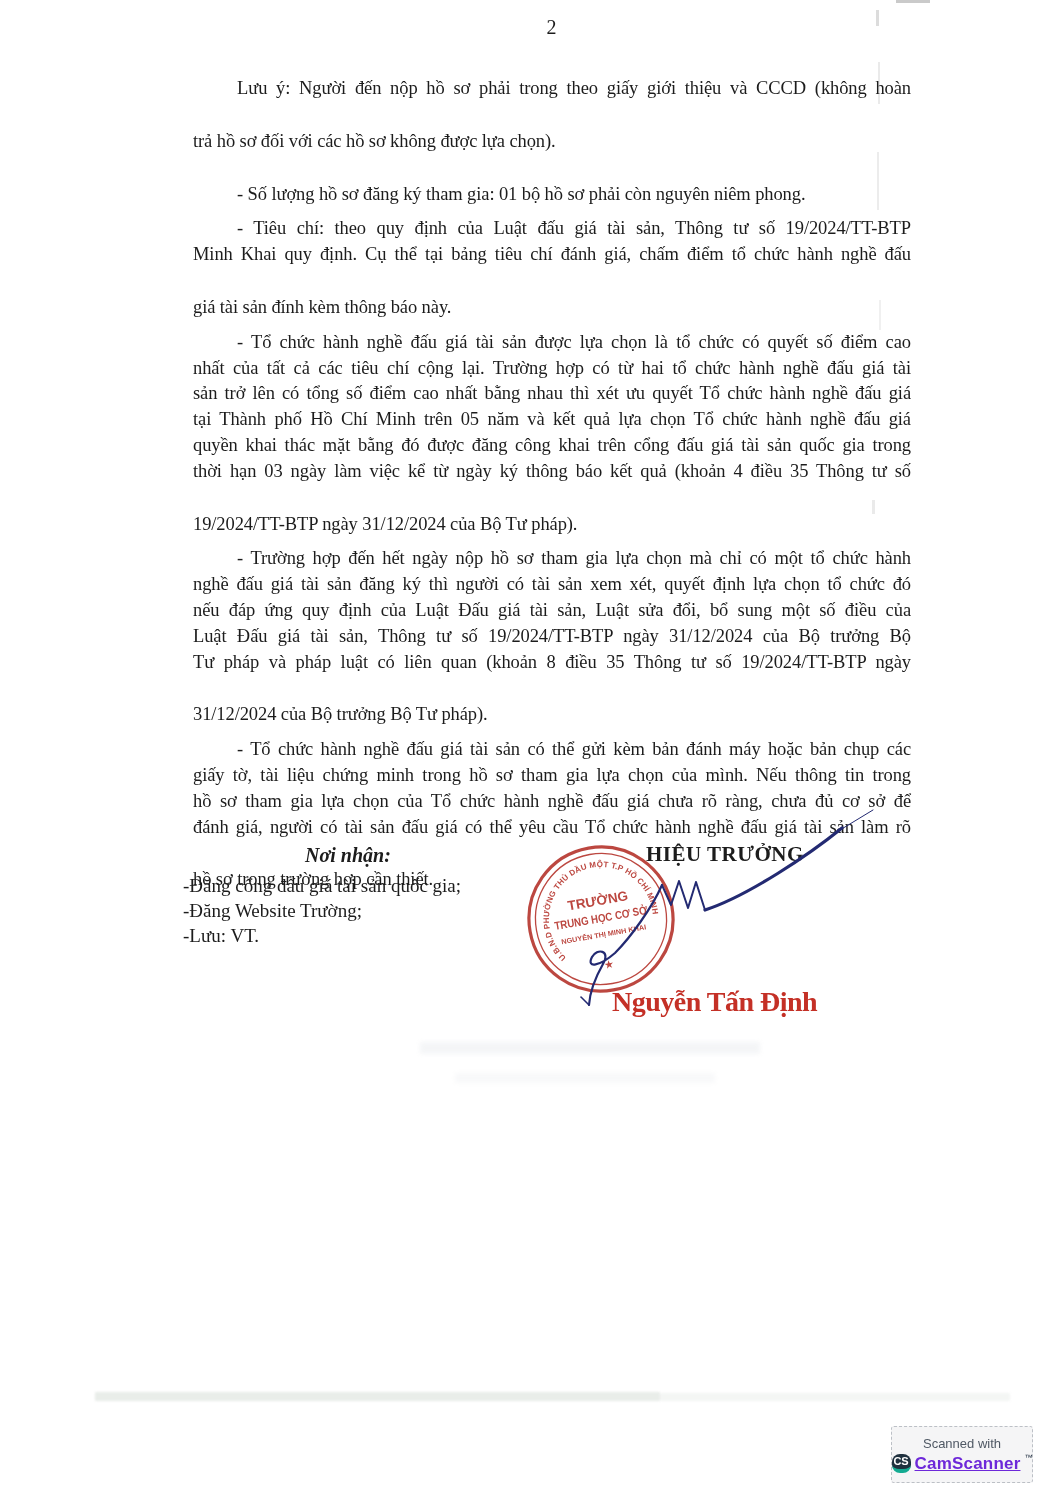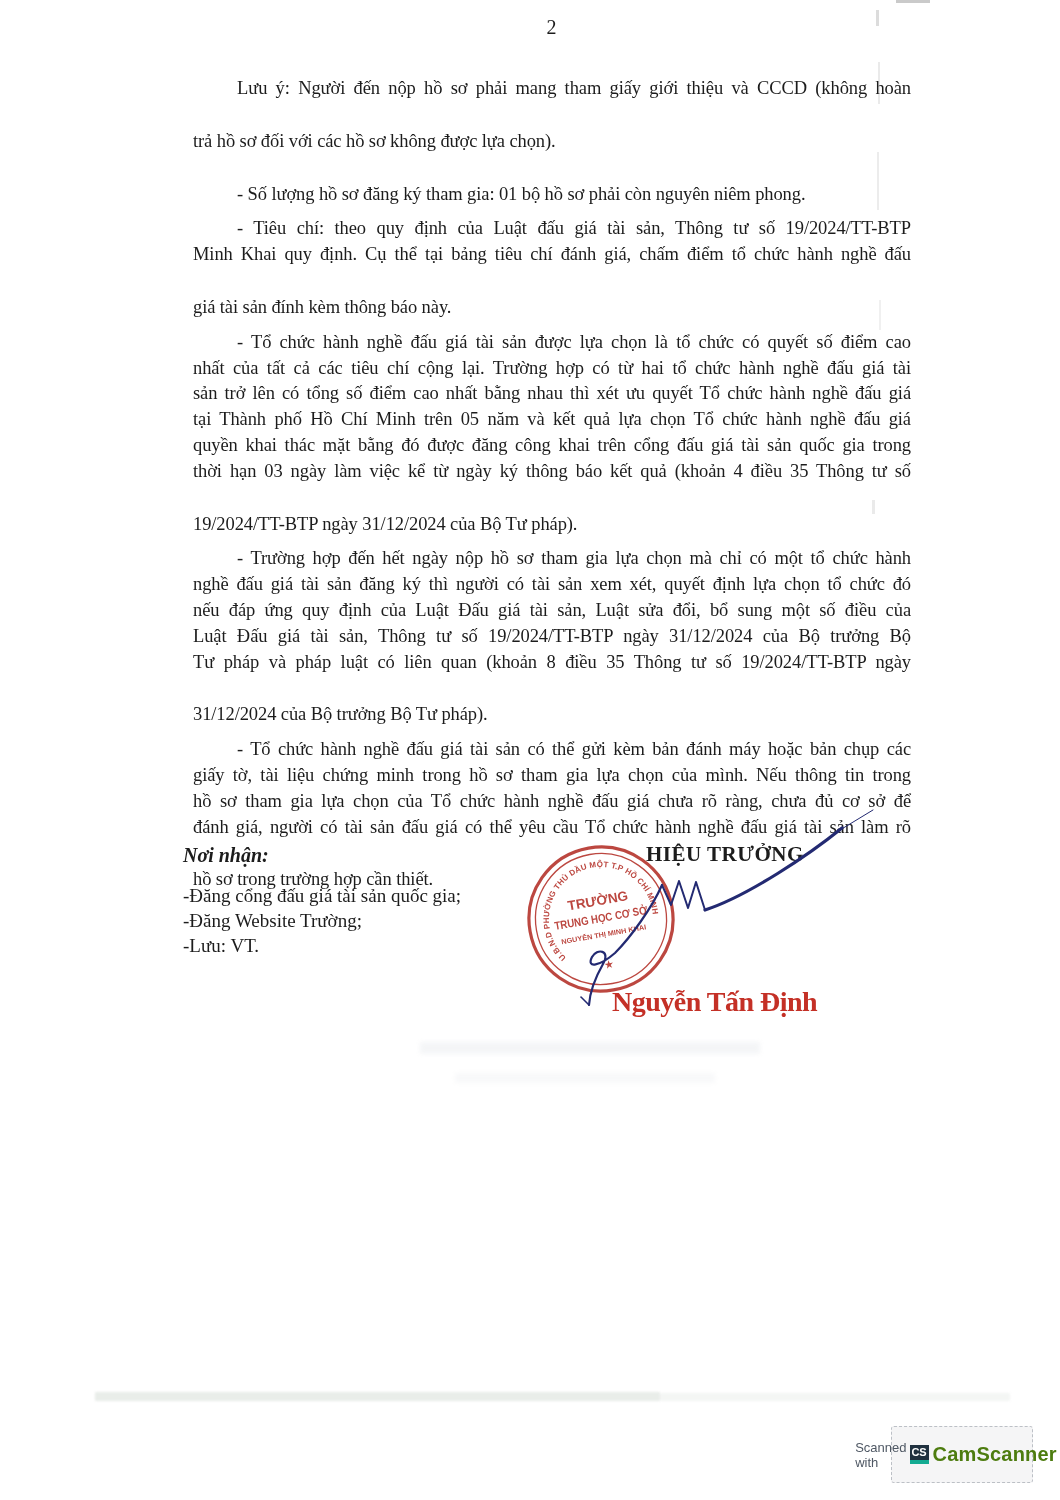--- a/index.html
+++ b/index.html
@@ -22,21 +22,21 @@
   .ln {
     height:25.8px; line-height:25.8px; white-space:nowrap;
     text-align:justify; text-align-last:justify; overflow:visible;
   }
   .ln.first { text-indent:44px; }
   .ln.last { text-align-last:left;margin-top:27px; }
   .recipients {
     position:absolute; left:183px; top:843px; width:330px;
     font-size:19px; line-height:25px;
   }
-  .rec-title { font-weight:bold; font-style:italic; font-size:20px; margin-bottom:15px; }
+  .rec-title { font-weight:bold; font-style:italic; font-size:20px; margin-bottom:5px;text-align:center; }
   .signer-title {
     position:absolute; left:646px; top:842px;
     font-size:21px; font-weight:bold; letter-spacing:0.5px;
   }
   .stamp { position:absolute; left:525px; top:843px; opacity:0.9; z-index:2; }
   .signature { position:absolute; left:530px; top:798px; z-index:3; }
   .signer-name {
     position:absolute; left:612px; top:986px; z-index:4;
     font-size:28px; font-weight:bold; color:#c43026; letter-spacing:-0.5px;
   }
@@ -50,44 +50,44 @@
   .art5 { left:872px; top:500px;width:3px;  height:14px; opacity:.18; }
   .ghost { position:absolute; pointer-events:none; }
   .ghost1 { left:420px; top:1042px; width:340px; height:12px; background:#aab4c0; opacity:.12; filter:blur(2px); }
   .ghost2 { left:455px; top:1073px; width:260px; height:10px; background:#aab4c0; opacity:.08; filter:blur(2px); }
   .band1  { left:95px;  top:1392px; width:565px; height:9px;  background:#b8c4ba; opacity:.30; filter:blur(1px); }
   .band2  { left:660px; top:1393px; width:350px; height:8px;  background:#b8c4ba; opacity:.15; filter:blur(1px); }
   
   .cam-badge {
     position:absolute; left:891px; top:1426px; width:142px; height:57px;
     background:#f5f5f6; border:1.5px dashed #bcc0c6; border-radius:3px;
-    display:flex; flex-direction:row; align-items:center; justify-content:center;
+    display:flex; flex-direction:column; align-items:center; justify-content:center;
     gap:3px; font-family:"Liberation Sans", sans-serif; z-index:5;
   }
   .cam-top { font-size:13px; color:#4f5864; }
   .cam-row { display:flex; align-items:flex-start; gap:4px; }
   .cam-logo {
-    width:19px; height:19px; background:#20313f; border-radius:0;
+    width:19px; height:19px; background:#20313f; border-radius:8px;
     color:#ffffff; font-size:11px; font-weight:bold;
     display:flex; align-items:center; justify-content:center;
     border-bottom:4px solid #14ab92; line-height:1;
   }
-  .cam-brand { font-size:20px; font-weight:bold; color:#4d7c0f; letter-spacing:0.2px; line-height:19px; }
+  .cam-brand { font-size:17px; font-weight:bold; color:#6d28d9; letter-spacing:0.2px; line-height:19px;text-decoration:underline; }
   .cam-tm { font-size:8px; color:#202f40; margin-top:-1px; }
 </style>
 </head>
 <body>
 
 <div class="page">
 
   <div class="page-number">2</div>
 
   <div class="content">
     <div class="para">
-      <div class="ln first">Lưu ý: Người đến nộp hồ sơ phải mang tham giấy giới thiệu và CCCD (không hoàn</div>
+      <div class="ln first">Lưu ý: Người đến nộp hồ sơ phải trong theo giấy giới thiệu và CCCD (không hoàn</div>
       <div class="ln last">trả hồ sơ đối với các hồ sơ không được lựa chọn).</div>
     </div>
     <div class="para">
       <div class="ln first last">- Số lượng hồ sơ đăng ký tham gia: 01 bộ hồ sơ phải còn nguyên niêm phong.</div>
     </div>
     <div class="para">
       <div class="ln first">- Tiêu chí: theo quy định của Luật đấu giá tài sản, Thông tư số 19/2024/TT-BTP</div>
       <div class="ln">Minh Khai quy định. Cụ thể tại bảng tiêu chí đánh giá, chấm điểm tổ chức hành nghề đấu</div>
       <div class="ln last">giá tài sản đính kèm thông báo này.</div>
     </div>

